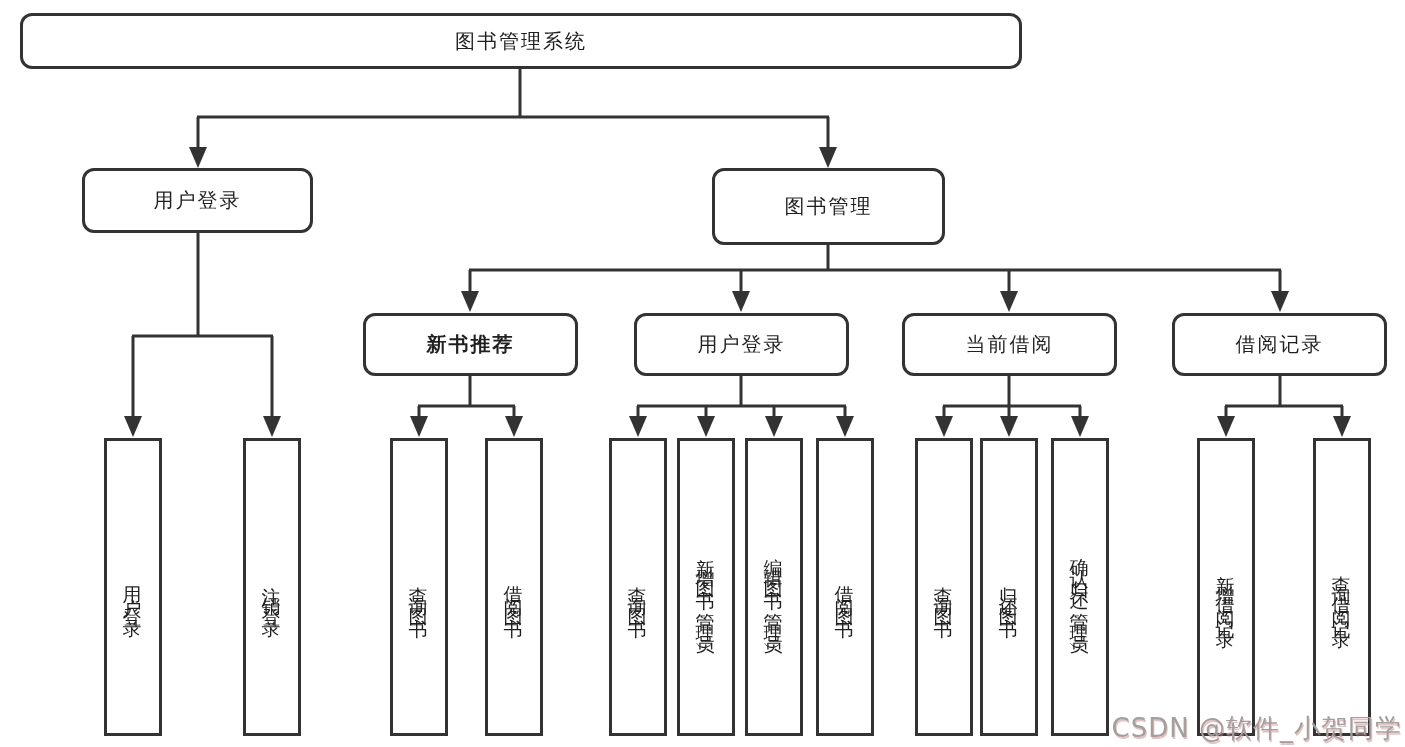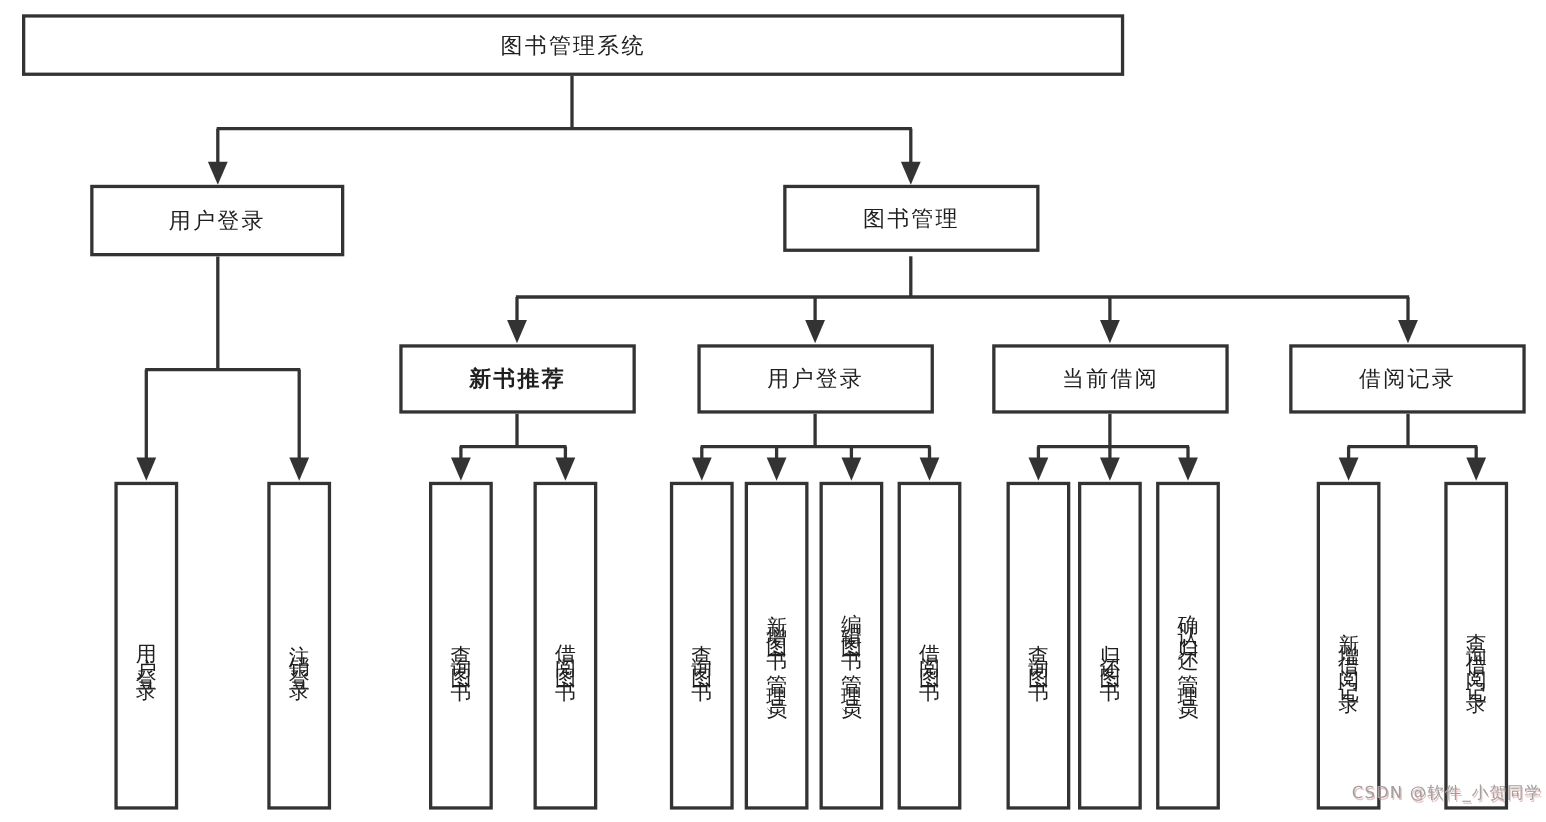--- a/index.html
+++ b/index.html
@@ -21,52 +21,52 @@
     position:absolute;
     box-sizing:border-box;
     border:3px solid var(--line);
     background:var(--bg);
     display:flex;
     align-items:center;
     justify-content:center;
     color:var(--text);
     z-index:1;
   }
-  .hnode{font-size:20px;letter-spacing:2px;}
+  .hnode{font-size:20px;letter-spacing:2px;border-radius:12px;}
   .vnode span{
     writing-mode:vertical-rl;
     text-orientation:mixed;
     font-size:19px;
     letter-spacing:11px;
     margin-bottom:-11px;
     white-space:nowrap;
     color:var(--text);
   }
   
   .n-root   {left:20px;  top:13px;  width:1002px; height:56px;}
   
   .n-user   {left:82px;  top:168px; width:231px; height:65px;}
-  .n-book   {left:712px; top:168px; width:233px; height:61px;}
+  .n-book   {left:712px; top:168px; width:233px; height:77px;}
   
   .n-l3     {top:313px; height:63px; width:215px;}
   .n-new    {left:363px;font-weight:bold;}
   .n-borrow {left:634px;}
   .n-cur    {left:902px;}
   .n-rec    {left:1172px;}
   
   .leaf     {top:438px; height:298px; width:58px;}
   .lf-1  {left:104px;} .lf-2  {left:243px;}
   .lf-3  {left:390px;} .lf-4  {left:485px;}
   .lf-5  {left:609px;} .lf-6  {left:677px;} .lf-7  {left:745px;} .lf-8  {left:816px;}
   .lf-9  {left:915px;} .lf-10 {left:980px;} .lf-11 {left:1051px;}
   .lf-12 {left:1197px;} .lf-13 {left:1313px;}
   .watermark{
     position:absolute;
     right:3px; top:711px;
-    font-size:15px;
+    font-size:26px;
     letter-spacing:1px;
     color:var(--wm);
     text-shadow:1px 2px 0 rgba(214,130,130,0.5);
     z-index:2;
     white-space:nowrap;
   }
 </style>
 </head>
 <body>
 

